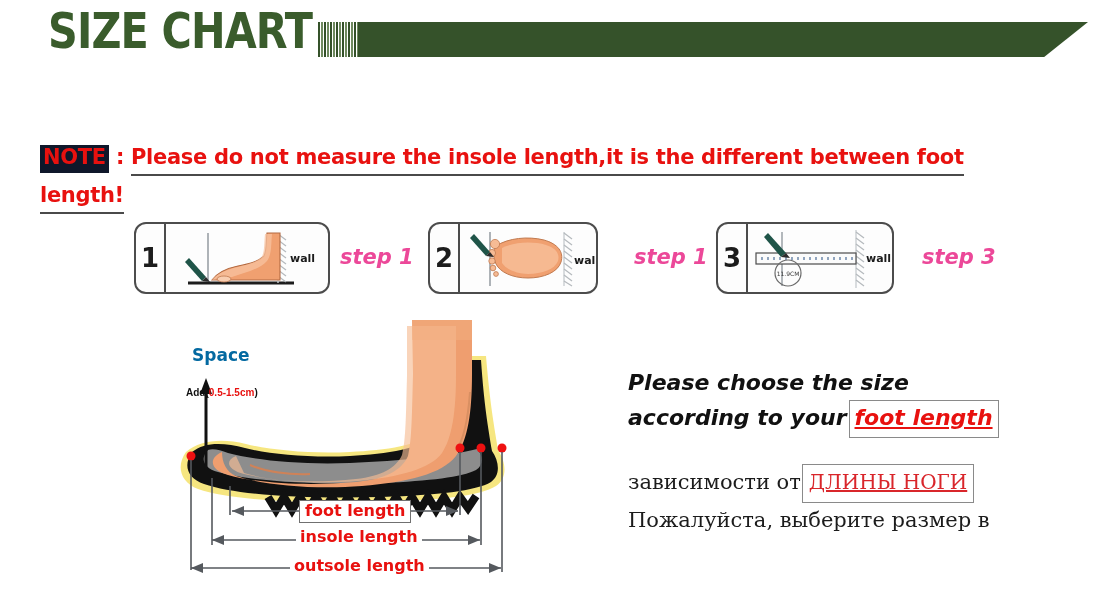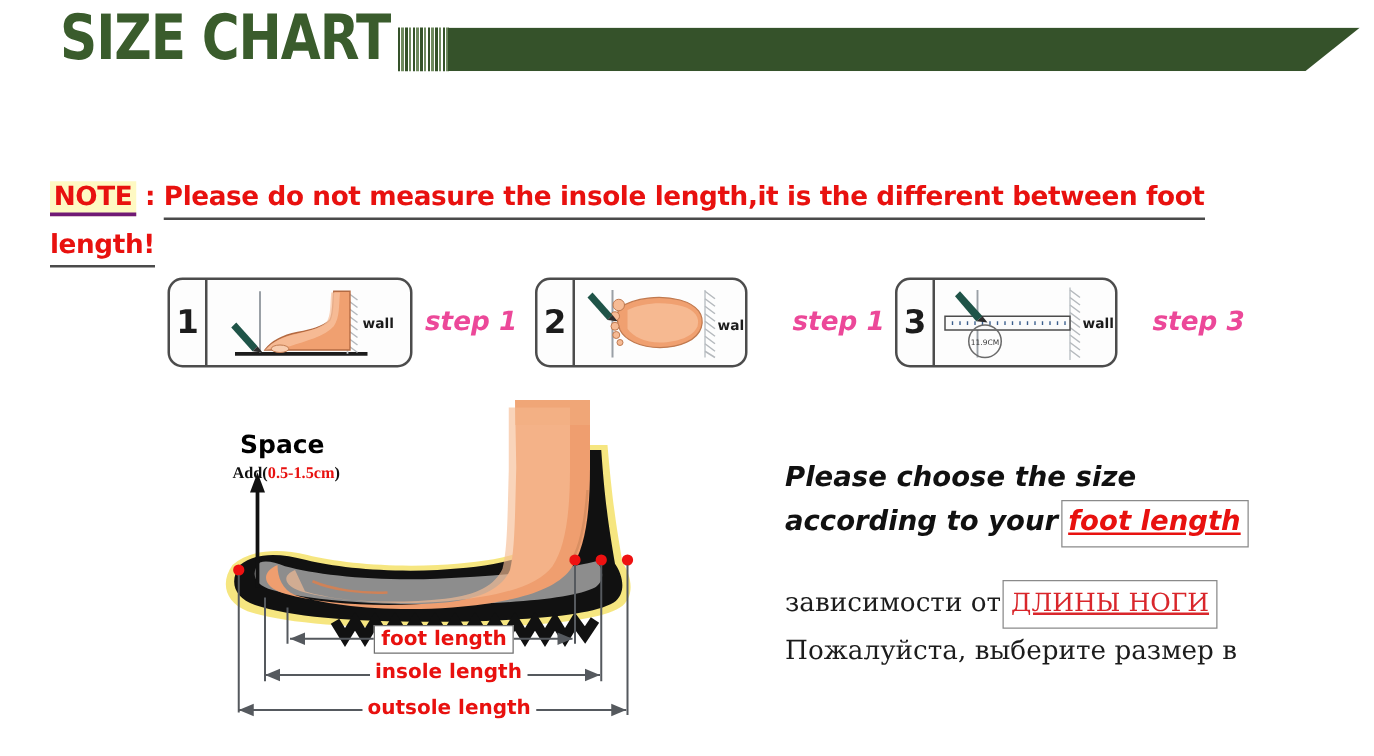--- a/index.html
+++ b/index.html
@@ -63,24 +63,24 @@
   .note-line {
     font-family: "DejaVu Sans", sans-serif;
     font-size: 21px;
     font-weight: bold;
     color: #e8110f;
     line-height: 34px;
     letter-spacing: -0.3px;
     white-space: nowrap;
   }
   #note-badge {
-    background: #fef9c3;
+    background: #0f172a;
     color: #e8110f;
     padding: 0 3px 1px 3px;
-    border-bottom: 3px solid #701a75;
+    border-bottom: 3px solid #0f172a;
   }
   .note-underline {
     border-bottom: 2px solid #4a4a4a;
     padding-bottom: 5px;
   }
   #note-line2 {
     margin-top: 4px;
   }
 
   
@@ -141,31 +141,31 @@
   
   #foot-diagram {
     position: absolute;
     left: 150px; top: 300px;
     width: 400px; height: 300px;
   }
   #space-label {
     position: absolute;
     left: 192px; top: 346px;
     font-family: "DejaVu Sans", sans-serif;
-    font-size: 20px;
-    font-weight: bold;
-    color: #000000;
+    font-size: 17px;
+    font-weight: bold;
+    color: #0369a1;
     line-height: 18px;
     white-space: nowrap;
   }
   #add-label {
     position: absolute;
-    left: 186px; top: 370px;
-    font-family: Liberation Serif, serif;
-    font-size: 13px;
+    left: 186px; top: 387px;
+    font-family: Liberation Sans, sans-serif;
+    font-size: 10px;
     font-weight: bold;
     color: #111111;
     white-space: nowrap;
   }
   #add-label .range {
     color: #e8110f;
   }
 
   .meas-label {
     position: absolute;

